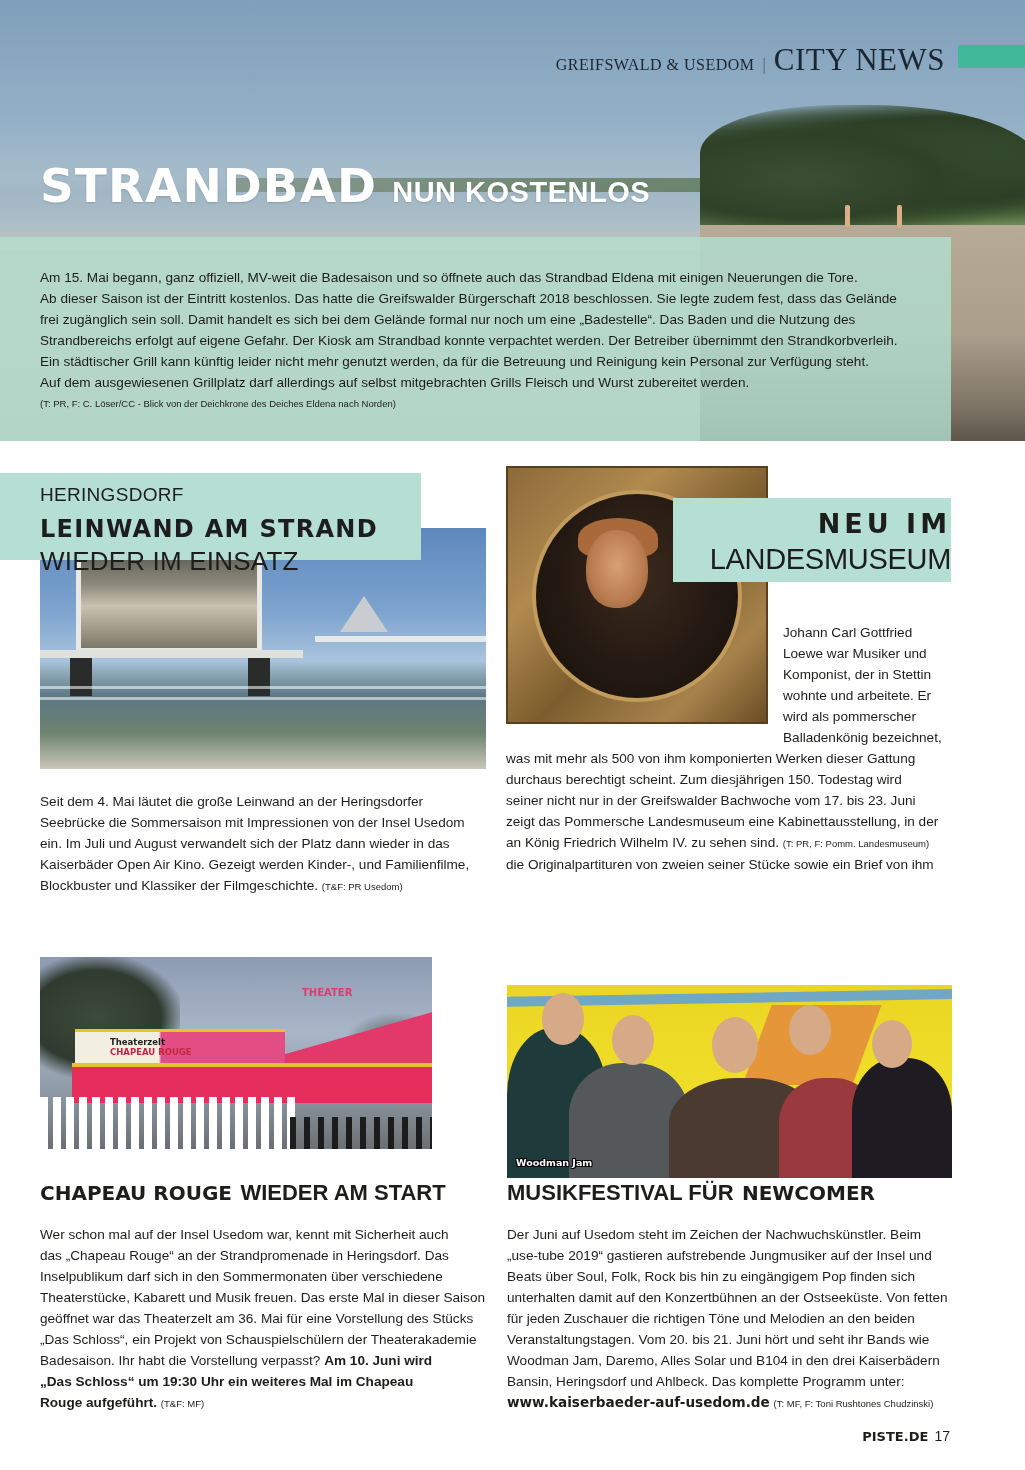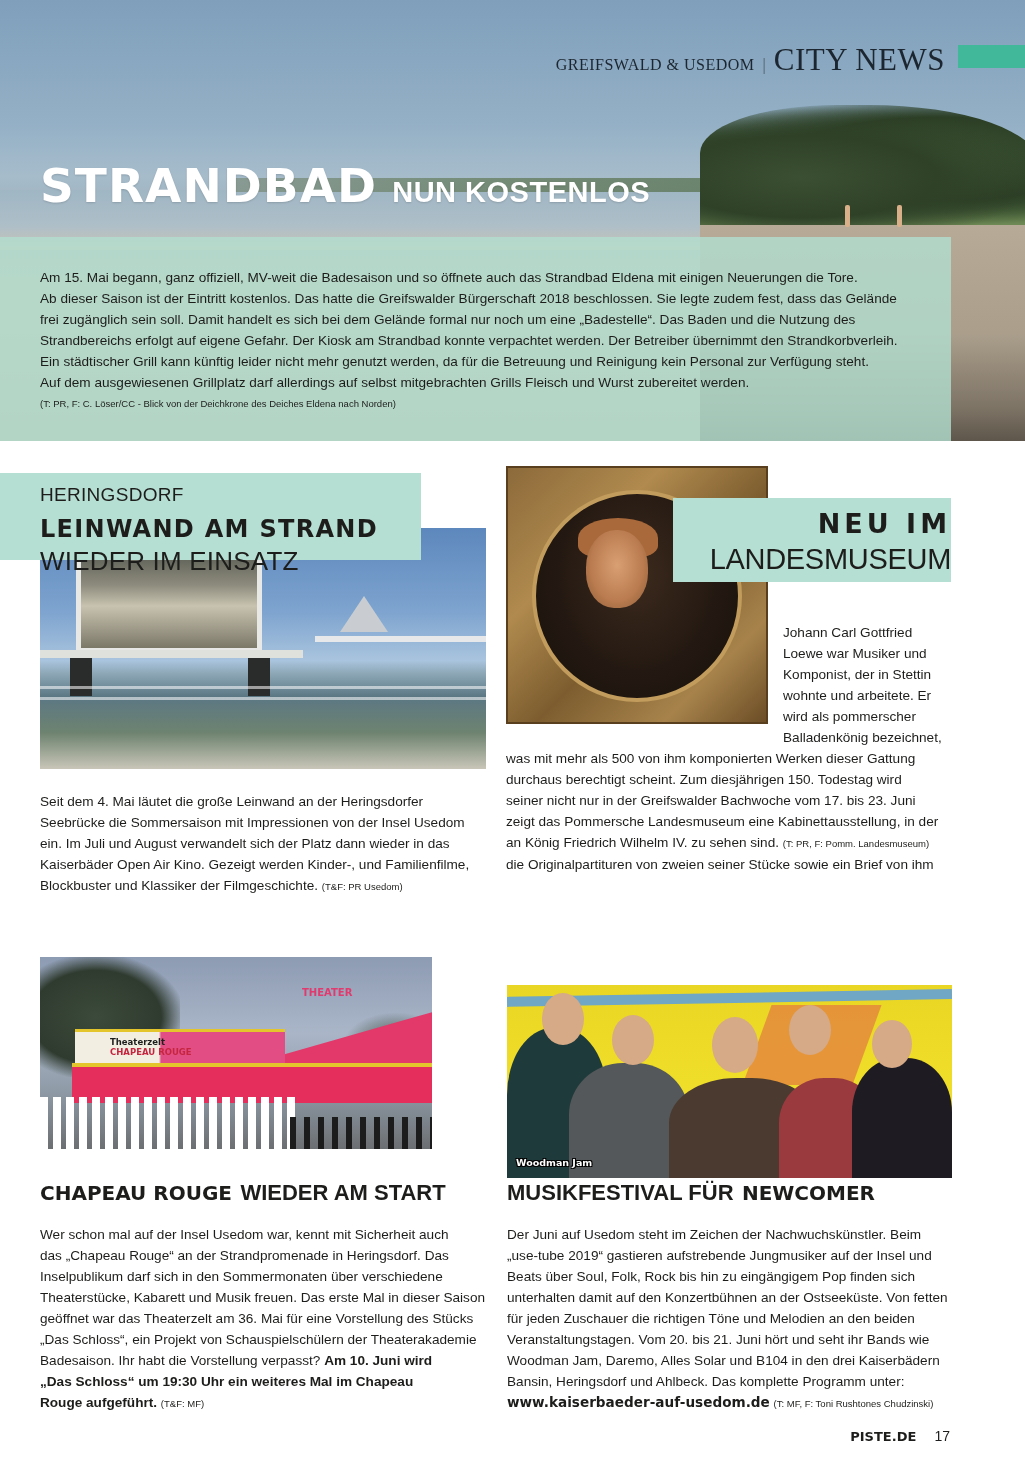--- a/index.html
+++ b/index.html
@@ -171,21 +171,21 @@
 
   .music-head { position: absolute; left: 507px; top: 1178px; white-space: nowrap; }
   .music-head .l { font-family: "Liberation Sans", sans-serif; font-size: 22px; }
   .music-head .b { font-family: "DejaVu Sans", sans-serif; font-weight: bold; font-size: 20px; }
   .music-text { position: absolute; left: 507px; top: 1224px; }
   .music-text .url { font-family: "DejaVu Sans", sans-serif; font-weight: bold; font-size: 13.6px; }
 
   
   .footer { position: absolute; right: 75px; top: 1426px; white-space: nowrap; }
   .footer .site { font-family: "DejaVu Sans", sans-serif; font-weight: bold; font-size: 13px; }
-  .footer .page { font-family: "Liberation Sans", sans-serif; font-size: 14px; margin-left: 13px; }
+  .footer .page { font-family: "Liberation Sans", sans-serif; font-size: 14px; margin-left: 1px; }
 </style>
 </head>
 <body>
 
 <section class="hero">
   <div class="water"></div>
   <div class="treeline"></div>
   <div class="trees"></div>
   <div class="sand"></div>
   <div class="person" style="left:845px;top:205px;"></div>

